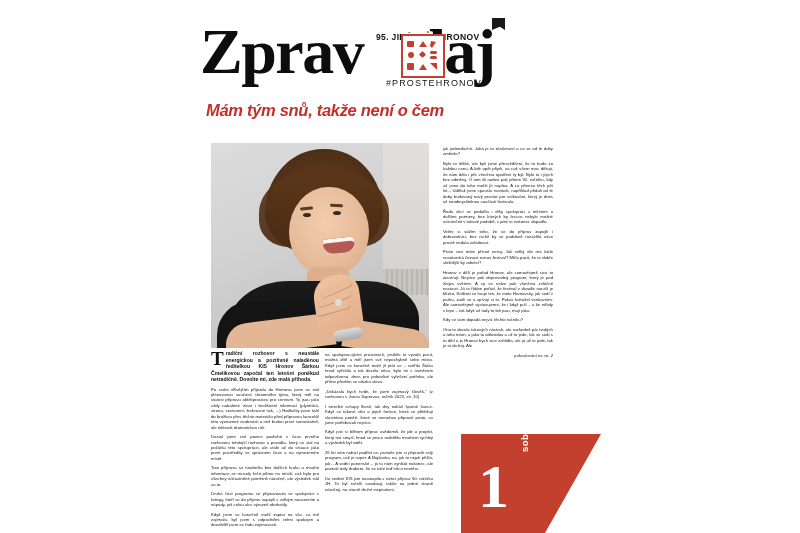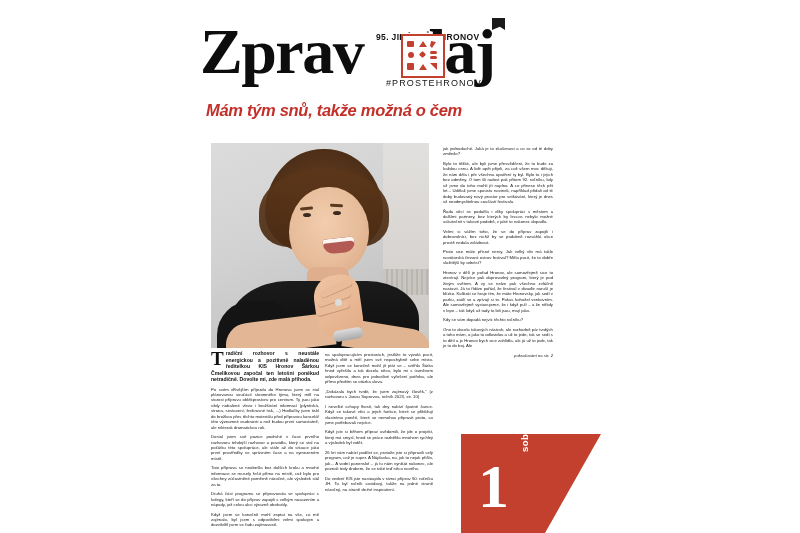--- a/index.html
+++ b/index.html
@@ -194,21 +194,21 @@
           <path d="M16 34 L20 28 L24 34 Z"></path>
           <path d="M27 27 L34 27 L34 34 Z"></path>
         </g>
       </svg>
     </div>
 
     <div id="hashtag">#PROSTEHRONOV</div>
   </div>
 
   <div id="headline">
-    <span class="l2">Mám tým snů, takže možná o čem</span>
+    <span class="l2">Mám tým snů, takže není o čem</span>
   </div>
 
   <div id="photo">
     <div class="bg"></div>
     <div class="wall-r"></div>
     <div class="radiator"></div>
     <div class="hair"></div>
     <div class="hair2"></div>
     <div class="face"></div>
     <div class="brow l"></div>

